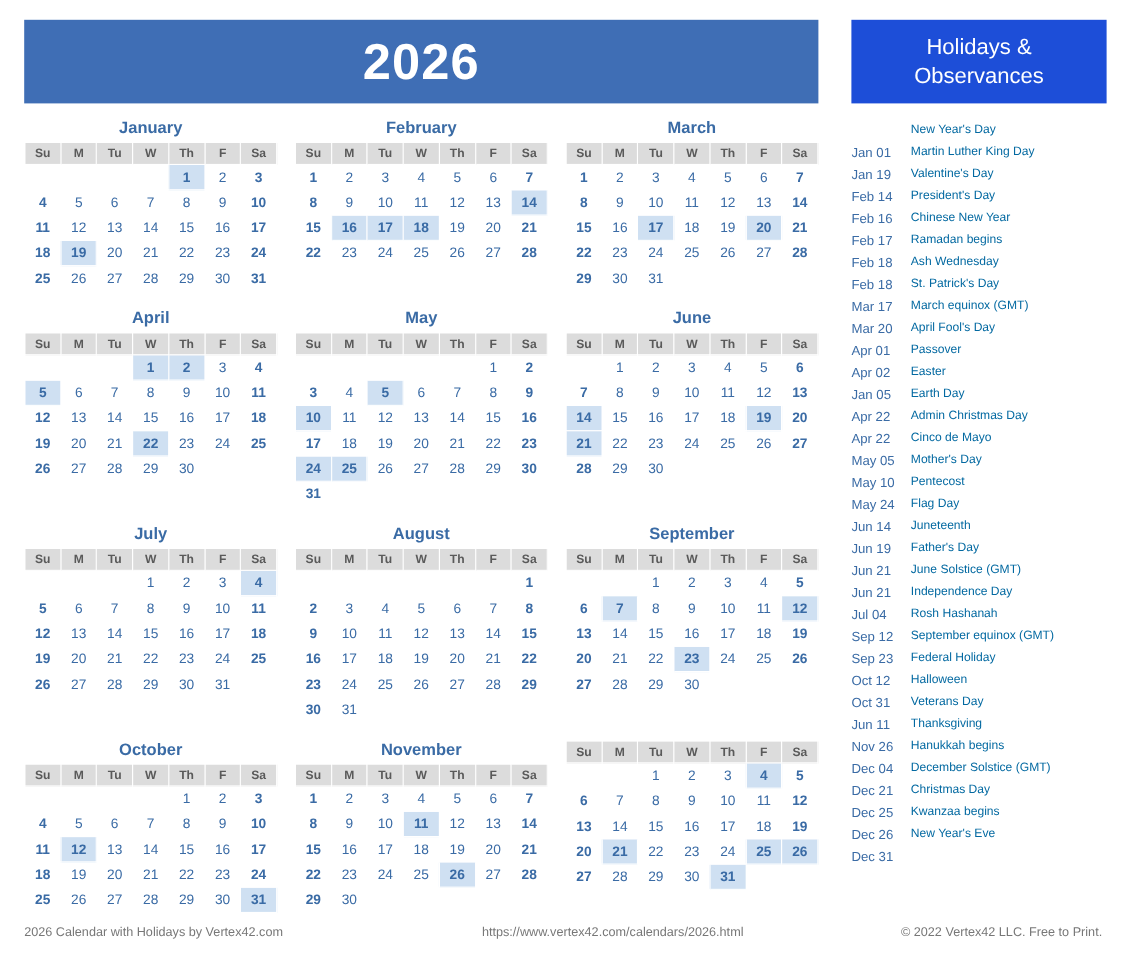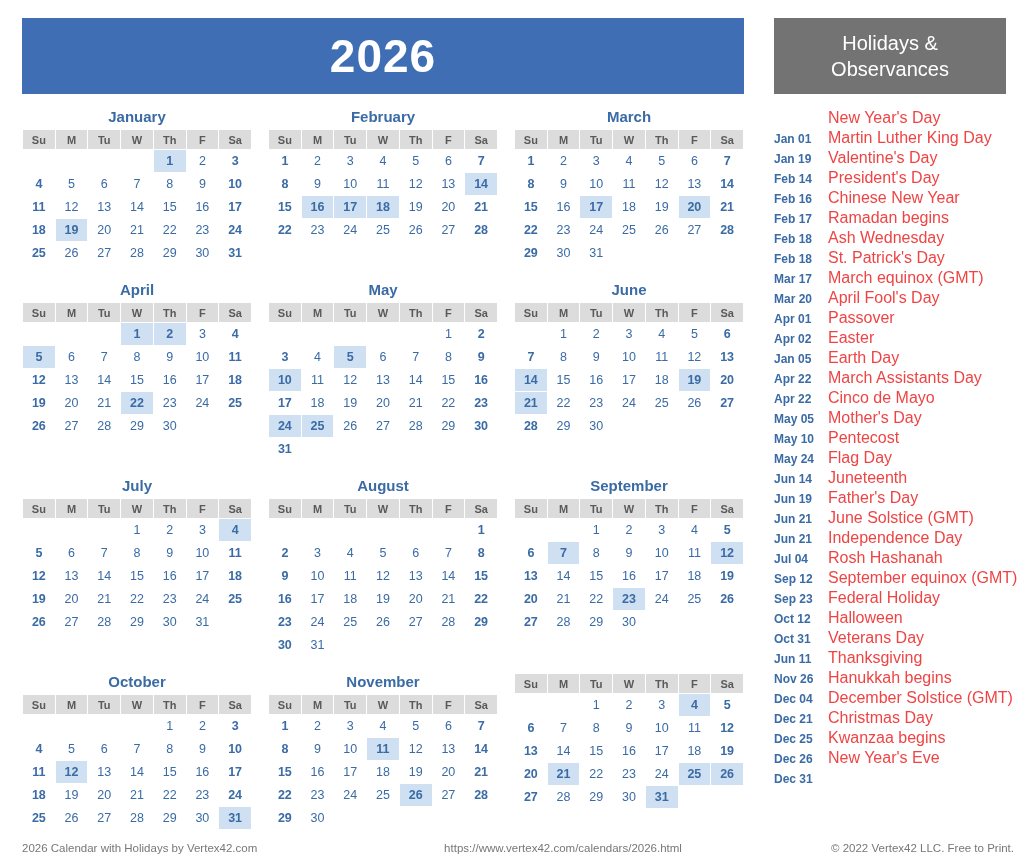--- a/index.html
+++ b/index.html
@@ -37,21 +37,21 @@
   }
   .year-banner .year-text {
     color: #ffffff;
     font-size: 46px;
     font-weight: bold;
     letter-spacing: 1px;
   }
   .holiday-banner {
     width: 232px;
     height: 76px;
-    background: #737373;
+    background: #1d4ed8;
     display: flex;
     align-items: center;
     justify-content: center;
     text-align: center;
   }
   .holiday-banner .holiday-title {
     color: #ffffff;
     font-size: 20px;
     line-height: 26px;
     font-weight: normal;
@@ -128,34 +128,34 @@
   }
   .holiday-item {
     display: flex;
     height: 20px;
     align-items: center;
   }
   .holiday-date {
     width: 54px;
     flex: 0 0 54px;
     color: #3a6ba5;
-    font-weight: bold;
+    font-weight: normal;
     font-size: 12px;
     margin-top: 41px;
   }
   .holiday-name {
-    color: #ef4444;
-    font-size: 16px;
+    color: #0369a1;
+    font-size: 11px;
     white-space: nowrap;
   }
 
   .footer {
     position: absolute;
     left: 22px;
-    right: 18px;
+    right: 30px;
     bottom: 14px;
     display: flex;
     align-items: center;
     font-size: 11.5px;
     color: #777777;
   }
   .footer .f-left { width: 330px; text-align: left; }
   .footer .f-center { flex: 1; text-align: center; }
   .footer .f-right { width: 240px; text-align: right; }
 </style>
@@ -995,21 +995,21 @@
           <div class="holiday-item">
             <div class="holiday-date">Jan 05</div>
             <div class="holiday-name">Easter</div>
           </div>
           <div class="holiday-item">
             <div class="holiday-date">Apr 22</div>
             <div class="holiday-name">Earth Day</div>
           </div>
           <div class="holiday-item">
             <div class="holiday-date">Apr 22</div>
-            <div class="holiday-name">March Assistants Day</div>
+            <div class="holiday-name">Admin Christmas Day</div>
           </div>
           <div class="holiday-item">
             <div class="holiday-date">May 05</div>
             <div class="holiday-name">Cinco de Mayo</div>
           </div>
           <div class="holiday-item">
             <div class="holiday-date">May 10</div>
             <div class="holiday-name">Mother's Day</div>
           </div>
           <div class="holiday-item">

